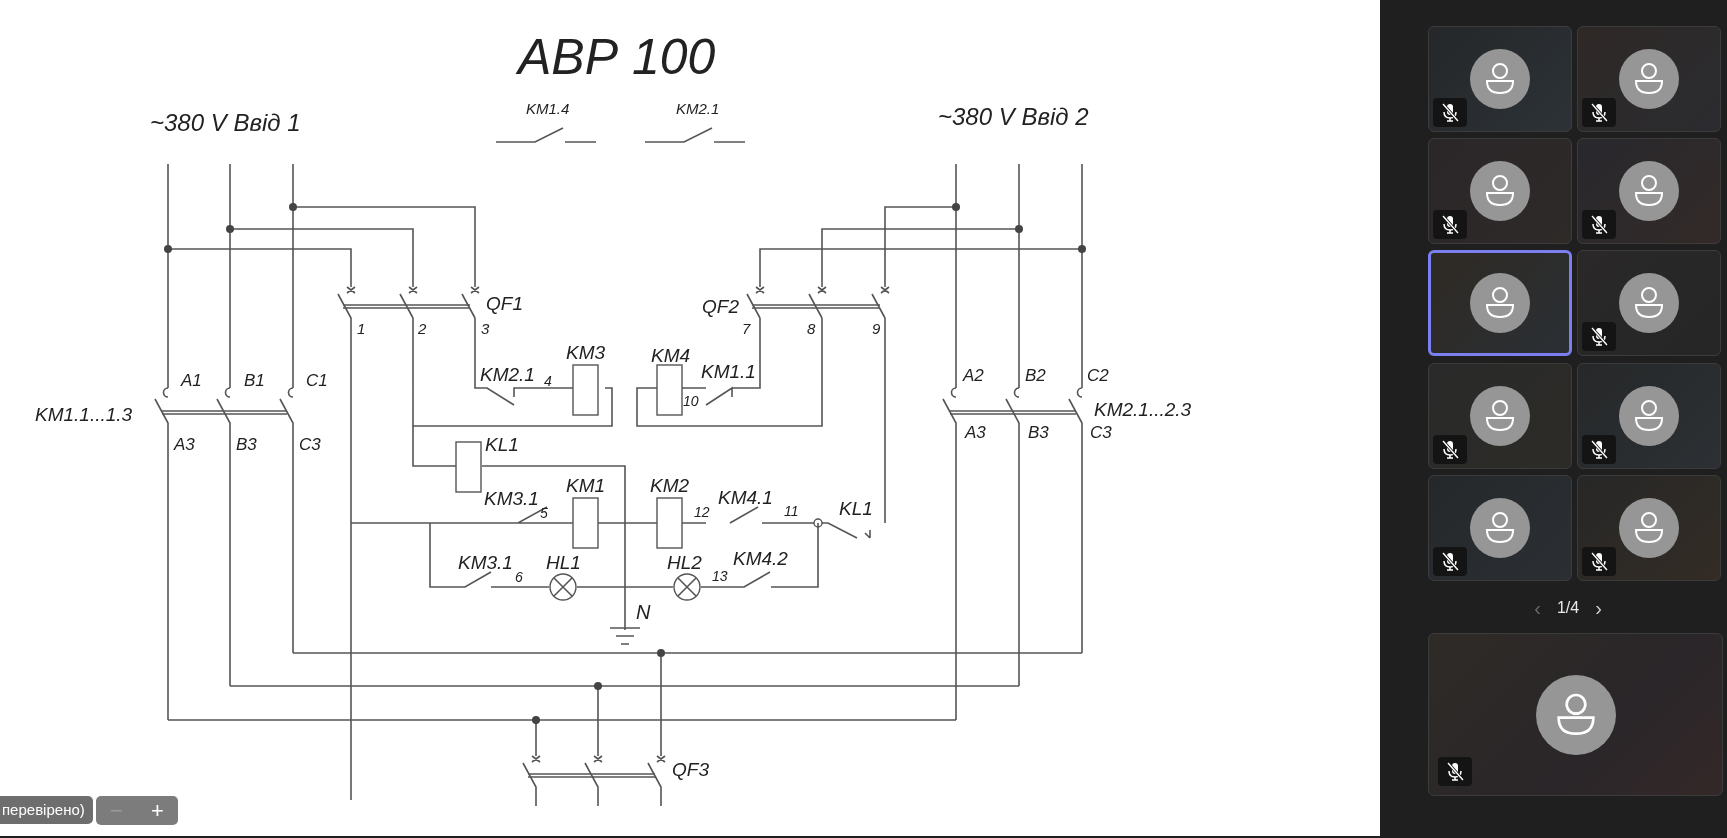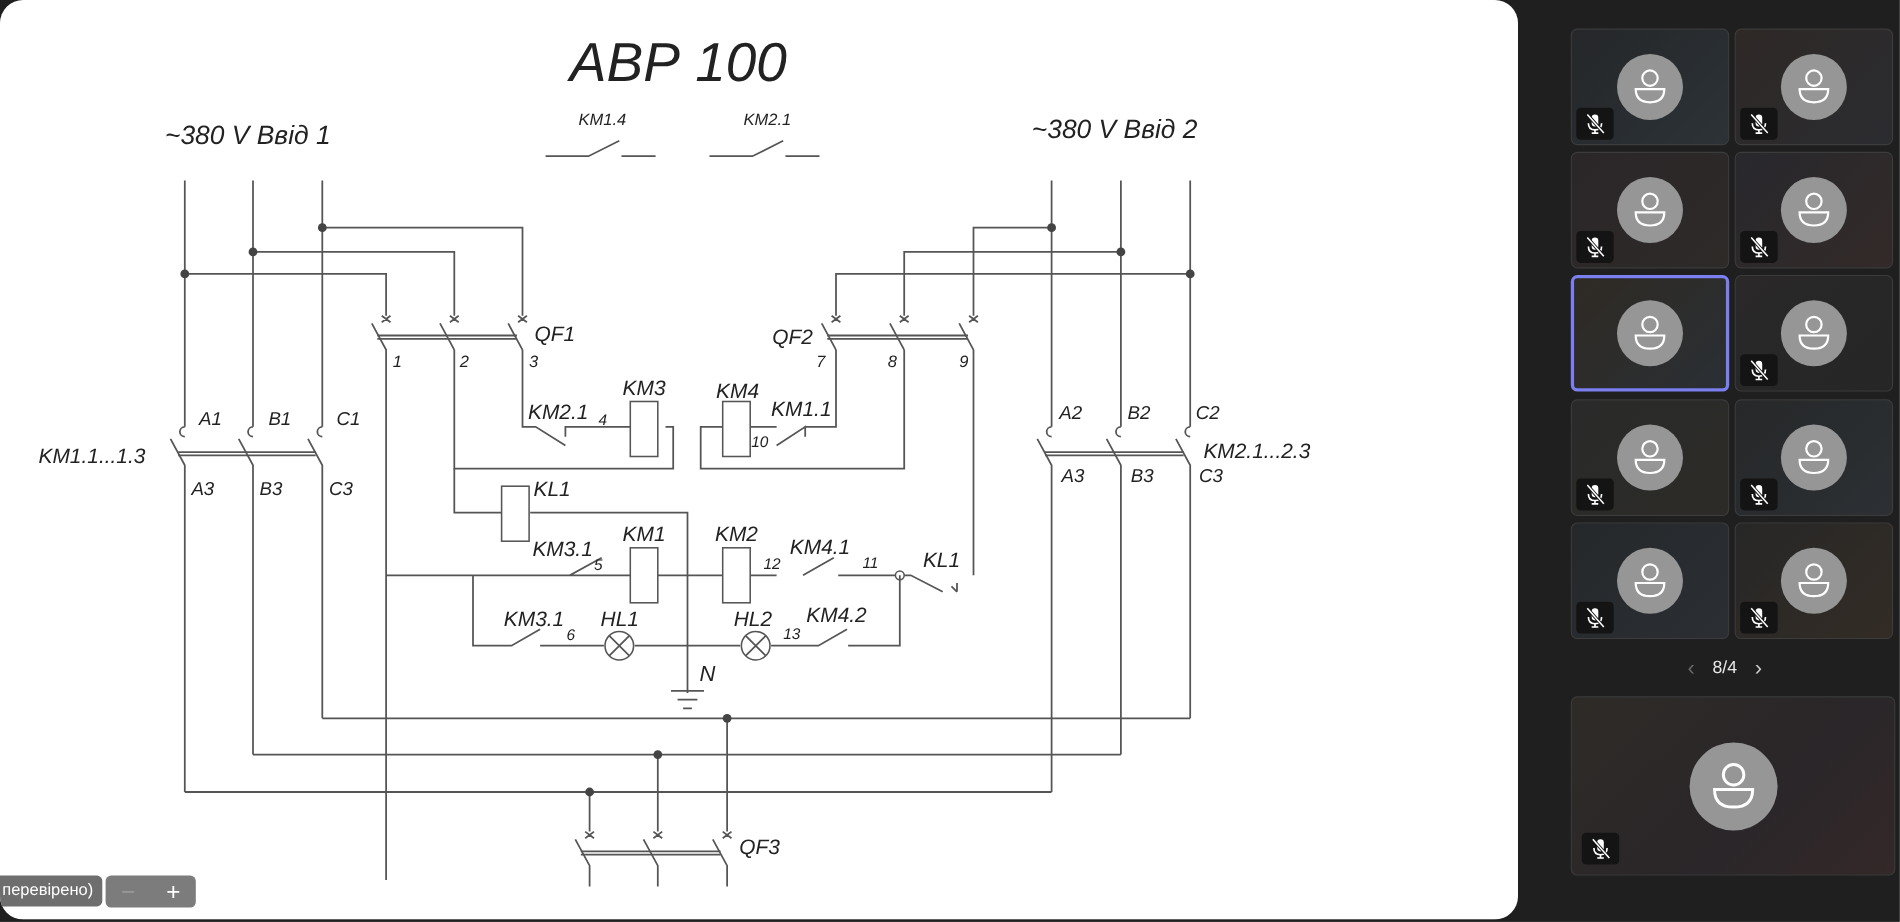--- a/index.html
+++ b/index.html
@@ -1,17 +1,17 @@
 <!DOCTYPE html>
 <html><head>
 <meta charset="utf-8">
 <style>
   html, body { margin:0; padding:0; }
   body { width:1727px; height:838px; position:relative; overflow:hidden; background:#1f1f1f; font-family:"Liberation Sans", sans-serif; }
-  #stage { position:absolute; left:0; top:0; width:1380px; height:836px; background:#ffffff; overflow:hidden;border-radius:21px; }
+  #stage { position:absolute; left:0; top:0; width:1380px; height:836px; background:#ffffff; overflow:hidden; }
   #bottom-bar { position:absolute; left:0; top:836px; width:1380px; height:2px; background:#1f1f1f; }
   #diagram { position:absolute; left:0; top:0; width:1380px; height:836px; }
   #diagram text { font-family:"Liberation Sans", sans-serif; font-style:italic; fill:#222; }
   .w { stroke:#555; stroke-width:1.6; fill:none; }
   .c { stroke:#555; stroke-width:1.4; fill:#fff; }
   .dot { fill:#444; }
   .status-pill { position:absolute; left:-8px; top:796px; height:28px; padding:0 8px 0 10px; background:#6e6e6e; color:#fff; border-radius:5px; font-size:15px; line-height:28px; }
   .zoom-ctrl { position:absolute; left:96px; top:796px; width:82px; height:29px; background:#7c7c7c; border-radius:5px; display:flex; align-items:center; justify-content:space-around; }
   .zoom-ctrl span { color:#fff; font-size:22px; line-height:22px; cursor:pointer; }
   .zoom-ctrl .minus { color:#9a9a9a; }
@@ -170,21 +170,21 @@
     <span class="minus">−</span>
     <span>+</span>
   </div>
 </div>
 <div id="bottom-bar"></div>
 
 <div id="sidebar"></div>
 
 <div class="pager">
   <span class="chev prev">‹</span>
-  <span>8/4</span>
+  <span>1/4</span>
   <span class="chev next">›</span>
 </div>
 
 <div class="tile" style="left: 1428px; top: 26px; background: linear-gradient(135deg, rgb(37, 39, 41), rgb(44, 50, 55));">
     <div class="avatar"><span><svg viewBox="0 0 60 60">
           <circle cx="30" cy="22" r="7" fill="none" stroke="#fff" stroke-width="2"></circle>
           <path d="M17 32 H43 Q43 44 30 44 Q17 44 17 32 Z" fill="none" stroke="#fff" stroke-width="2"></path>
         </svg></span></div>
     <div class="mic">
       <svg viewBox="0 0 20 21">

